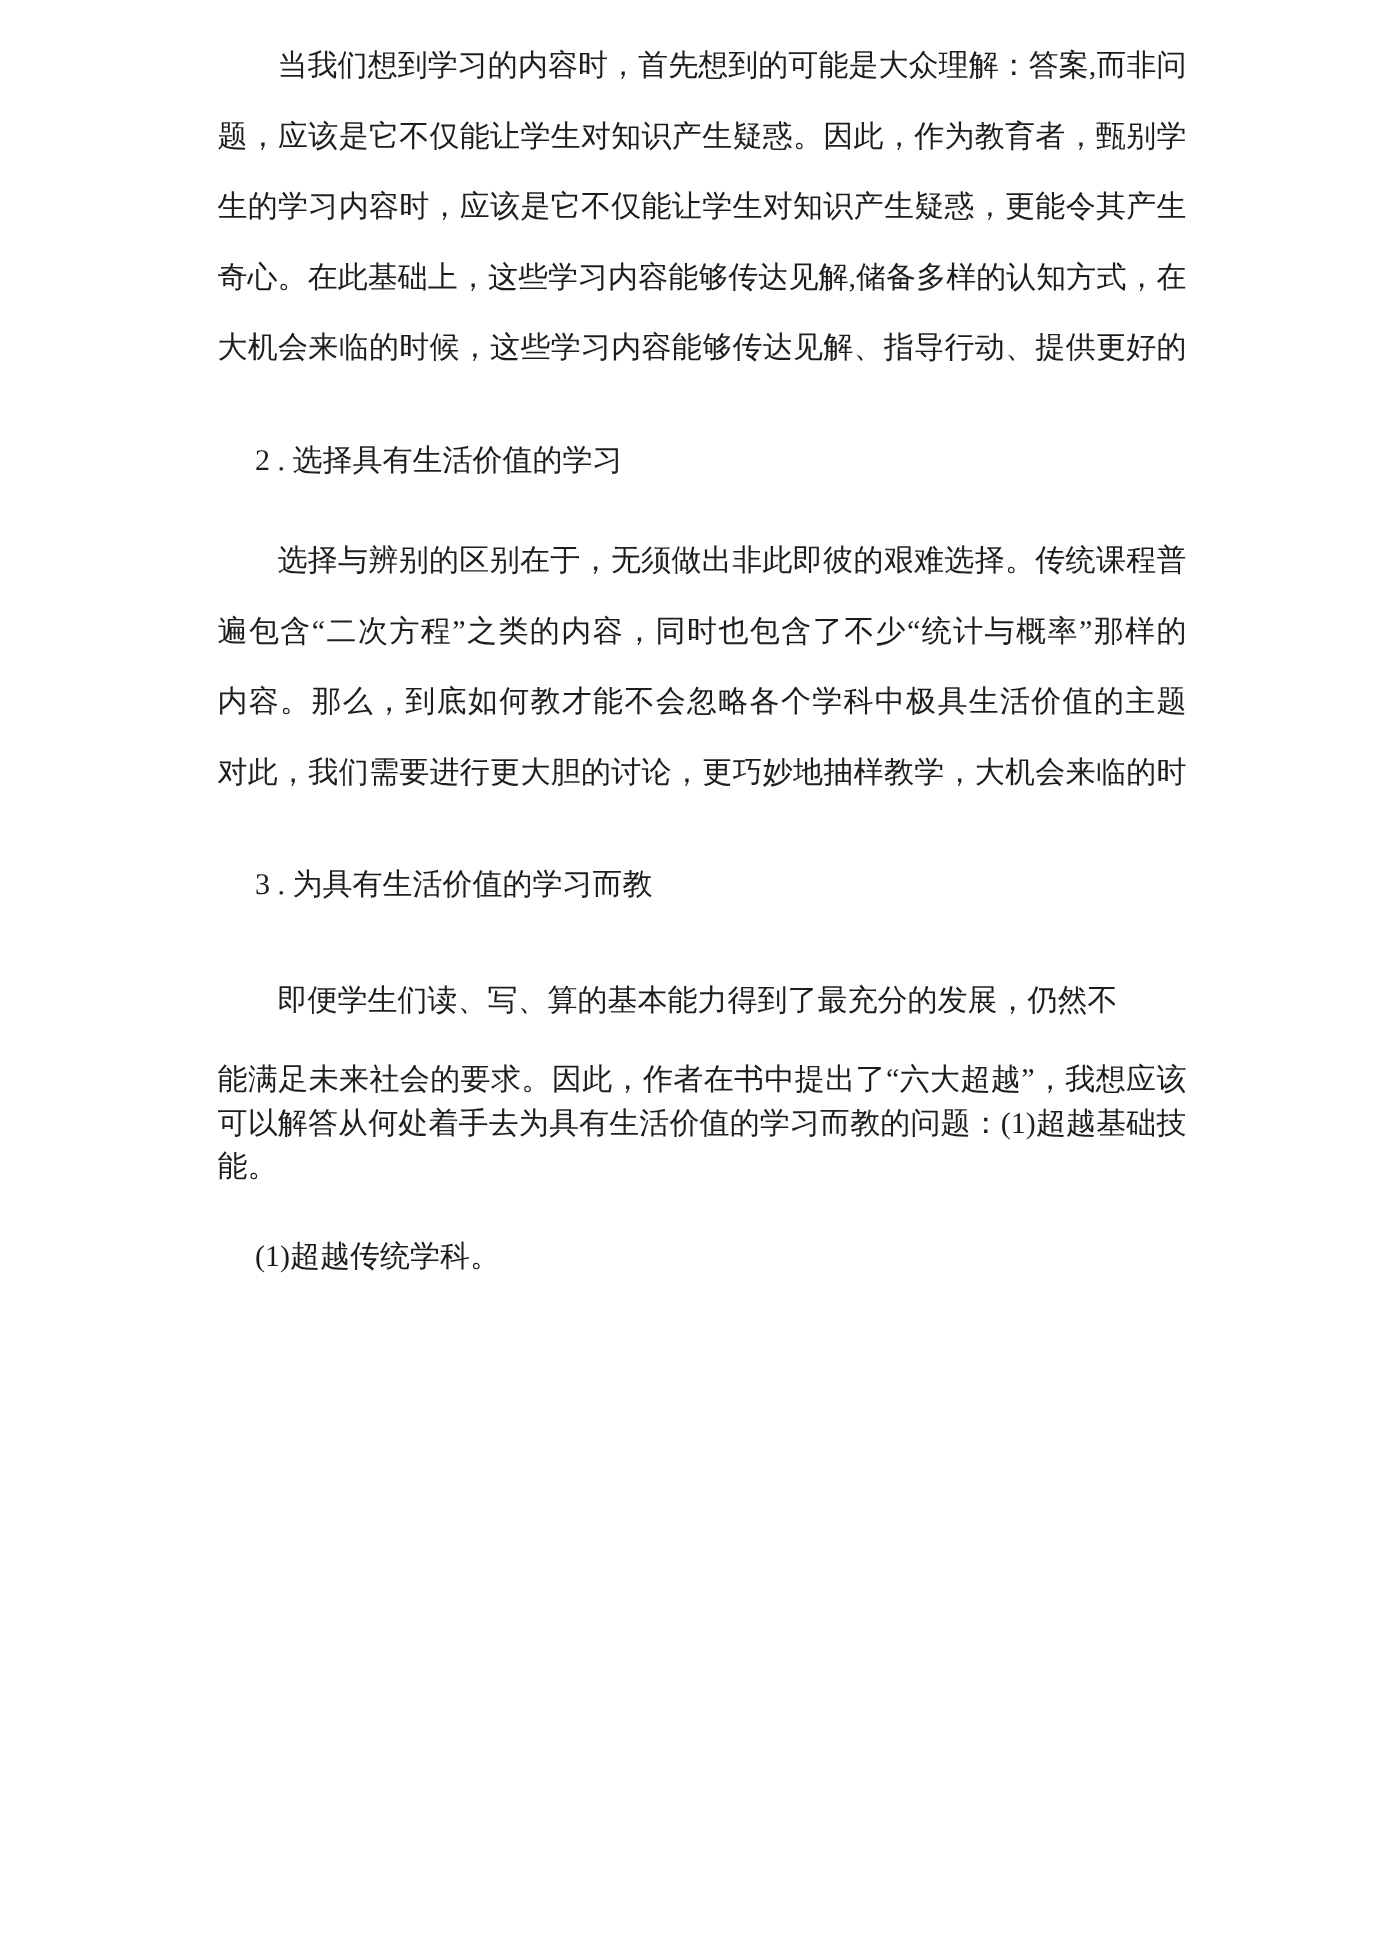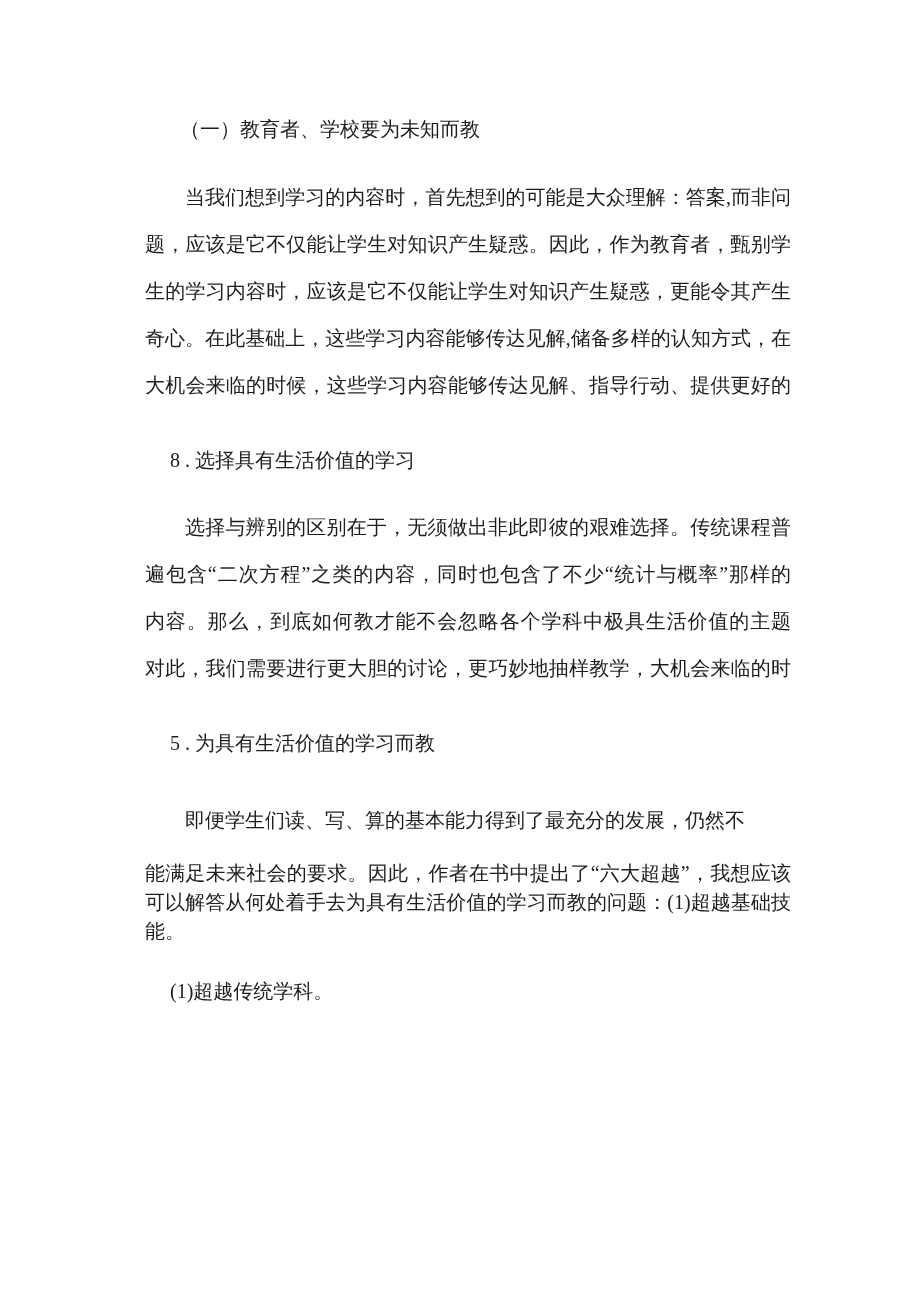--- a/index.html
+++ b/index.html
@@ -38,41 +38,40 @@
   .indent { text-indent: 2em; }
   .indent-wide { text-indent: 2.5em; }
   .para { margin: 15px; padding: 0; }
 </style>
 </head>
 <body>
 
 <div class="page">
   <div class="doc">
 
-    <div class="line indent-wide" style="margin-top:106px">（一）教育者、学校要为未知而教</div>
 
 
     <div class="para" style="margin-top:21px">
       <div class="line fill indent">当我们想到学习的内容时，首先想到的可能是大众理解：答案,而非问</div>
       <div class="line fill">题，应该是它不仅能让学生对知识产生疑惑。因此，作为教育者，甄别学</div>
       <div class="line fill">生的学习内容时，应该是它不仅能让学生对知识产生疑惑，更能令其产生好</div>
       <div class="line fill">奇心。在此基础上，这些学习内容能够传达见解,储备多样的认知方式，在重</div>
       <div class="line fill">大机会来临的时候，这些学习内容能够传达见解、指导行动、提供更好的生</div>
     </div>
 
-    <div class="line indent" style="margin-top:28px">8 . 选择具有生活价值的学习</div>
+    <div class="line indent" style="margin-top:28px">2 . 选择具有生活价值的学习</div>
 
     <div class="para" style="margin-top:20px">
       <div class="line fill indent">选择与辨别的区别在于，无须做出非此即彼的艰难选择。传统课程普</div>
       <div class="line fill">遍包含“二次方程”之类的内容，同时也包含了不少“统计与概率”那样的</div>
       <div class="line fill">内容。那么，到底如何教才能不会忽略各个学科中极具生活价值的主题呢？</div>
       <div class="line fill">对此，我们需要进行更大胆的讨论，更巧妙地抽样教学，大机会来临的时候</div>
     </div>
 
-    <div class="line indent" style="margin-top:28px">5 . 为具有生活价值的学习而教</div>
+    <div class="line indent" style="margin-top:28px">3 . 为具有生活价值的学习而教</div>
 
     <div class="para" style="margin-top:30px">
       <div class="line indent">即便学生们读、写、算的基本能力得到了最充分的发展，仍然不</div>
     </div>
 
     <div class="para tight" style="margin-top:12px">
       <div class="line fill">能满足未来社会的要求。因此，作者在书中提出了“六大超越”，我想应该</div>
       <div class="line fill">可以解答从何处着手去为具有生活价值的学习而教的问题：(1)超越基础技</div>
       <div class="line">能。</div>
     </div>

